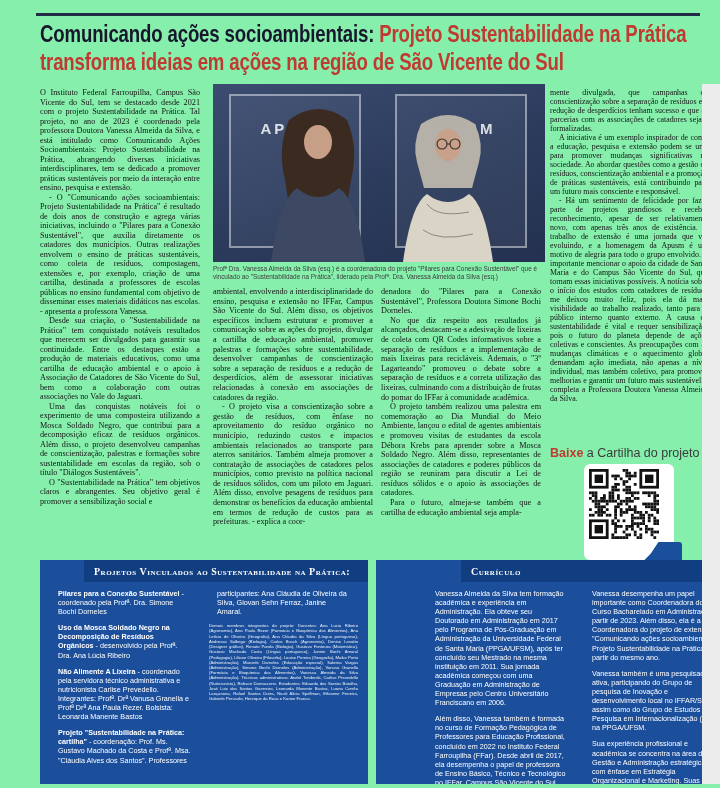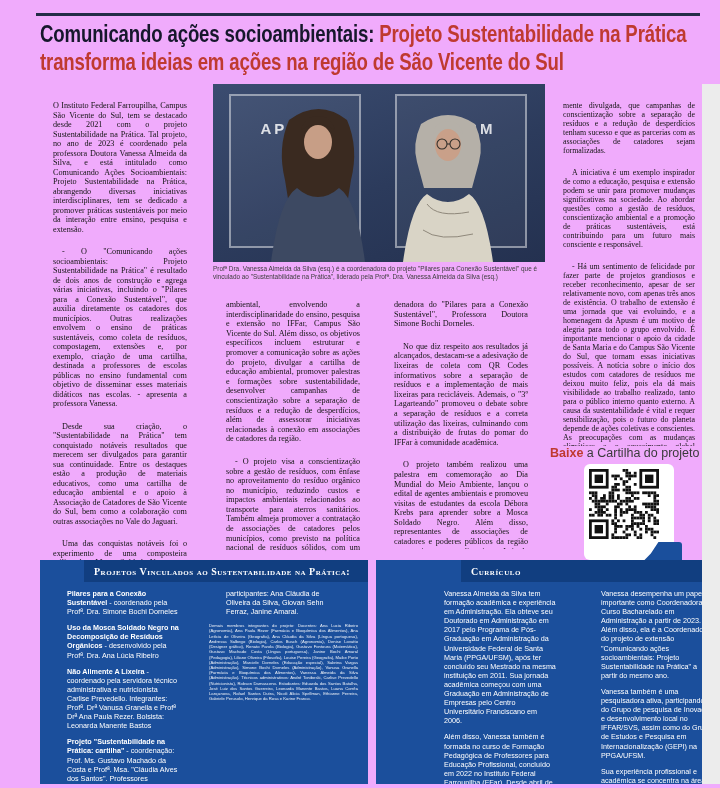--- a/index.html
+++ b/index.html
@@ -1,37 +1,37 @@
 <!DOCTYPE html>
 <html><head>
 <meta charset="utf-8">
 <style>
   html,body{margin:0;padding:0;background:#fff;}
-  .page{position:relative;width:720px;height:788px;background:#f0abfc;overflow:hidden;
+  .page{position:relative;width:720px;height:788px;background:#86efac;overflow:hidden;
         font-family:"Liberation Serif",serif;}
   
   .strip{position:absolute;left:0;top:0;width:720px;height:10px;
     background:linear-gradient(90deg,#7d8aa6 0 5%,#a3a7b8 5% 10%,#5c6e8e 10% 16%,#a96a5f 16% 20%,
       #b8bcc9 20% 26%,#8ea3c0 26% 32%,#6f8f6f 32% 36%,#6c7f9f 36% 43%,#a9b4c6 43% 50%,
       #7b8ca9 50% 57%,#93a6c2 57% 63%,#5f7293 63% 70%,#adb3c2 70% 77%,#80519 77% 78%,
       #8d6a63 78% 82%,#9fabc0 82% 89%,#6b7e9e 89% 95%,#8d9cb6 95% 100%);}
   .rule{position:absolute;left:36px;top:13px;width:664px;height:3px;background:#232c47;}
   
   .headline{position:absolute;left:40px;top:20px;width:868px;margin:0;
     transform:scaleX(.76);transform-origin:0 0;
     font-family:"Liberation Sans",sans-serif;font-size:24.5px;line-height:27.5px;
     font-weight:700;color:#16172c;letter-spacing:-.2px;}
   .hl-red{color:#bf3a30;font-weight:600;}
   
   .col{position:absolute;width:160px;text-align:justify;color:#141414;overflow:hidden;}
   .col1{left:40px;top:88px;height:472px;font-size:8.2px;line-height:9.5px;}
   .col2{left:213px;top:287px;height:266px;font-size:8.2px;line-height:9.6px;}
   .col3{left:381px;top:287px;height:262px;font-size:8.2px;line-height:9.6px;}
   .col4{left:550px;top:88px;width:158px;height:358px;font-size:7.9px;line-height:9px;}
-  .p{margin:13px;text-indent:9px;}
+  .p{margin:0;text-indent:9px;}
   .p.cont{text-indent:0;}
   
   .photo{position:absolute;left:213px;top:84px;width:332px;height:178px;overflow:hidden;
     background:linear-gradient(160deg,#3b4c70 0%,#2c3b5c 55%,#243150 100%);}
   .frame{position:absolute;top:10px;width:128px;height:150px;
     border:2px solid rgba(255,255,255,.45);background:rgba(255,255,255,.05);}
   .f1{left:16px;}  .f2{left:182px;}
   .wm{display:block;text-align:center;margin-top:24px;
     font-family:"Liberation Sans",sans-serif;font-weight:700;font-size:15px;
     letter-spacing:3px;color:rgba(255,255,255,.82);}
@@ -49,21 +49,21 @@
   .fold{position:absolute;right:-8px;bottom:-12px;width:38px;height:30px;background:#1a4f9c;
     clip-path:polygon(38% 0,100% 0,100% 100%,0 100%,0 62%,18% 38%);border-radius:3px;}
   
   .box{position:absolute;top:560px;height:224px;background:#1b4f9c;color:#fff;overflow:hidden;}
   .boxL{left:40px;width:328px;}
   .boxR{left:376px;width:324px;padding-left:41px;}
   .box-head{background:#113e80;font-family:"Liberation Serif",serif;font-weight:700;
     font-size:10px;font-variant:small-caps;letter-spacing:.5px;padding:6px 10px 5px;margin-left:44px;}
   .box-cols{display:flex;gap:10px;padding:7px 10px 0;}
   .bcol{width:50%;font-family:"Liberation Sans",sans-serif;font-size:7.2px;line-height:9.1px;}
-  .entry{margin:0 17px 7px;}
+  .entry{margin:0 8px 7px;}
   .entry b{font-weight:700;}
   .fine{font-size:4.2px;line-height:5.2px;opacity:.92;margin:4px 0 0;text-align:justify;}
   .gray-margin{position:absolute;left:702px;top:84px;width:18px;height:700px;background:#ececec;}
 </style>
 </head>
 <body>
 
 <div class="page">
 
   <div class="strip"></div>

